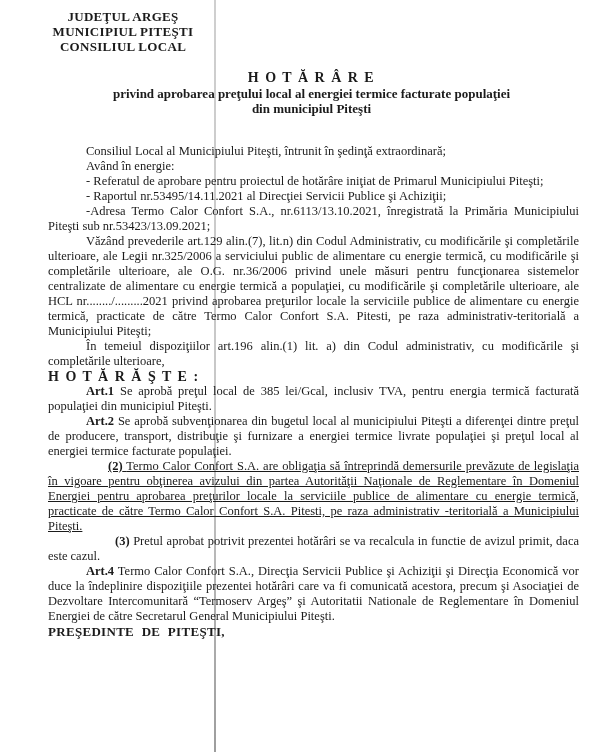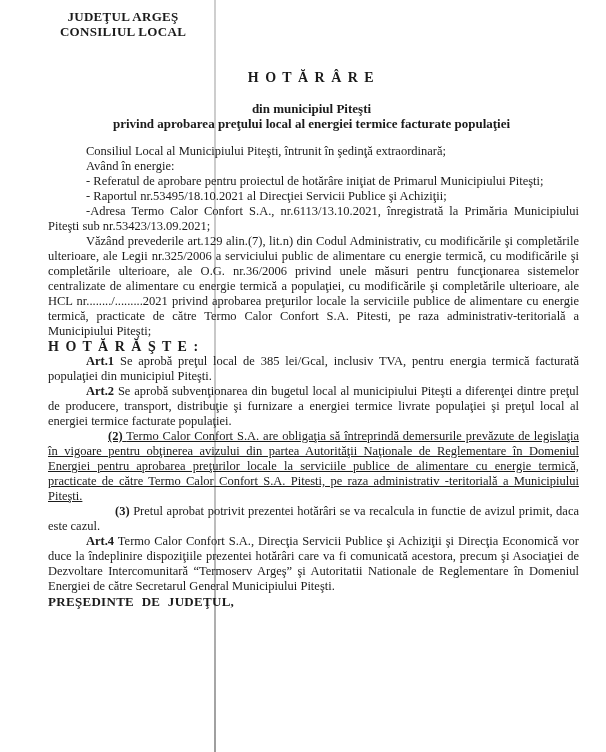--- a/index.html
+++ b/index.html
@@ -39,21 +39,21 @@
     top: 70px;
     left: 48px;
     right: 31px;
     text-align: center;
     font-weight: bold;
   }
   .doc-title {
     font-size: 14px;
     line-height: 15px;
     letter-spacing: 1.5px;
-    margin-bottom: 16px;
+    margin-bottom: 1px;
   }
   .doc-subtitle {
     font-size: 13px;
     line-height: 15px;
   }
   .content {
     position: absolute;
     top: 144px;
     left: 48px;
     right: 27px;
@@ -89,46 +89,48 @@
 </style>
 </head>
 <body>
 
 <div class="page">
 
   <div class="scan-line"></div>
 
   <div class="letterhead">
     <div>JUDEŢUL ARGEŞ</div>
+    <div>MUNICIPIUL PITEŞTI</div>
     <div>CONSILIUL LOCAL</div>
   </div>
 
   <div class="title-block">
     <div class="doc-title">H O T Ă R Â R E</div>
+    <div class="doc-subtitle">privind aprobarea preţului local al energiei termice facturate populaţiei</div>
     <div class="doc-subtitle">din municipiul Piteşti</div>
-    <div class="doc-subtitle">privind aprobarea preţului local al energiei termice facturate populaţiei</div>
   </div>
 
   <div class="content">
     <p>Consiliul Local al Municipiului Piteşti, întrunit în şedinţă extraordinară;</p>
     <p>Având în energie:</p>
     <p>- Referatul de aprobare pentru proiectul de hotărâre iniţiat de Primarul Municipiului Piteşti;</p>
-    <p>- Raportul nr.53495/18.10.2021 al Direcţiei Servicii Publice şi Achiziţii;</p>
+    <p>- Raportul nr.53495/14.11.2021 al Direcţiei Servicii Publice şi Achiziţii;</p>
     <p>-Adresa Termo Calor Confort S.A., nr.6113/13.10.2021, înregistrată la Primăria Municipiului Piteşti sub nr.53423/13.09.2021;</p>
     <p>Văzând prevederile art.129 alin.(7), lit.n) din Codul Administrativ, cu modificările şi completările ulterioare, ale Legii nr.325/2006 a serviciului public de alimentare cu energie termică, cu modificările şi completările ulterioare, ale O.G. nr.36/2006 privind unele măsuri pentru funcţionarea sistemelor centralizate de alimentare cu energie termică a populaţiei, cu modificările şi completările ulterioare, ale HCL nr......../.........2021 privind aprobarea preţurilor locale la serviciile publice de alimentare cu energie termică, practicate de către Termo Calor Confort S.A. Pitesti, pe raza administrativ-teritorială a Municipiului Piteşti;</p>
+    <p>În temeiul dispoziţiilor art.196 alin.(1) lit. a) din Codul administrativ, cu modificările şi completările ulterioare,</p>
 
     <p class="decision-heading">H O T Ă R Ă Ş T E :</p>
 
     <p><b class="art-label">Art.1</b> <span>Se aprobă preţul local de 385 lei/Gcal, inclusiv TVA, pentru energia termică facturată populaţiei din municipiul Piteşti.</span></p>
 
     <p><b class="art-label">Art.2</b> <span>Se aprobă subvenţionarea din bugetul local al municipiului Piteşti a diferenţei dintre preţul de producere, transport, distribuţie şi furnizare a energiei termice livrate populaţiei şi preţul local al energiei termice facturate populaţiei.</span></p>
 
 
     <p class="deep"><b class="art-label">(2)</b> <span>Termo Calor Confort S.A. are obligaţia să întreprindă demersurile prevăzute de legislaţia în vigoare pentru obţinerea avizului din partea Autorităţii Naţionale de Reglementare în Domeniul Energiei pentru aprobarea preţurilor locale la serviciile publice de alimentare cu energie termică, practicate de către Termo Calor Confort S.A. Pitesti, pe raza administrativ -teritorială a Municipiului Piteşti.</span></p>
 
     <p class="deeper"><b class="art-label">(3)</b> <span>Pretul aprobat potrivit prezentei hotărâri se va recalcula in functie de avizul primit, daca este cazul.</span></p>
 
     <p><b class="art-label">Art.4</b> <span>Termo Calor Confort S.A., Direcţia Servicii Publice şi Achiziţii şi Direcţia Economică vor duce la îndeplinire dispoziţiile prezentei hotărâri care va fi comunicată acestora, precum şi Asociaţiei de Dezvoltare Intercomunitară “Termoserv Argeş” şi Autoritatii Nationale de Reglementare în Domeniul Energiei de către Secretarul General Municipiului Piteşti.</span></p>
 
-    <p class="signature">PREŞEDINTE DE JUDEŢUL,</p>
+    <p class="signature">PREŞEDINTE DE PITEŞTI,</p>
   </div>
 
 </div>
 
 </body></html>

